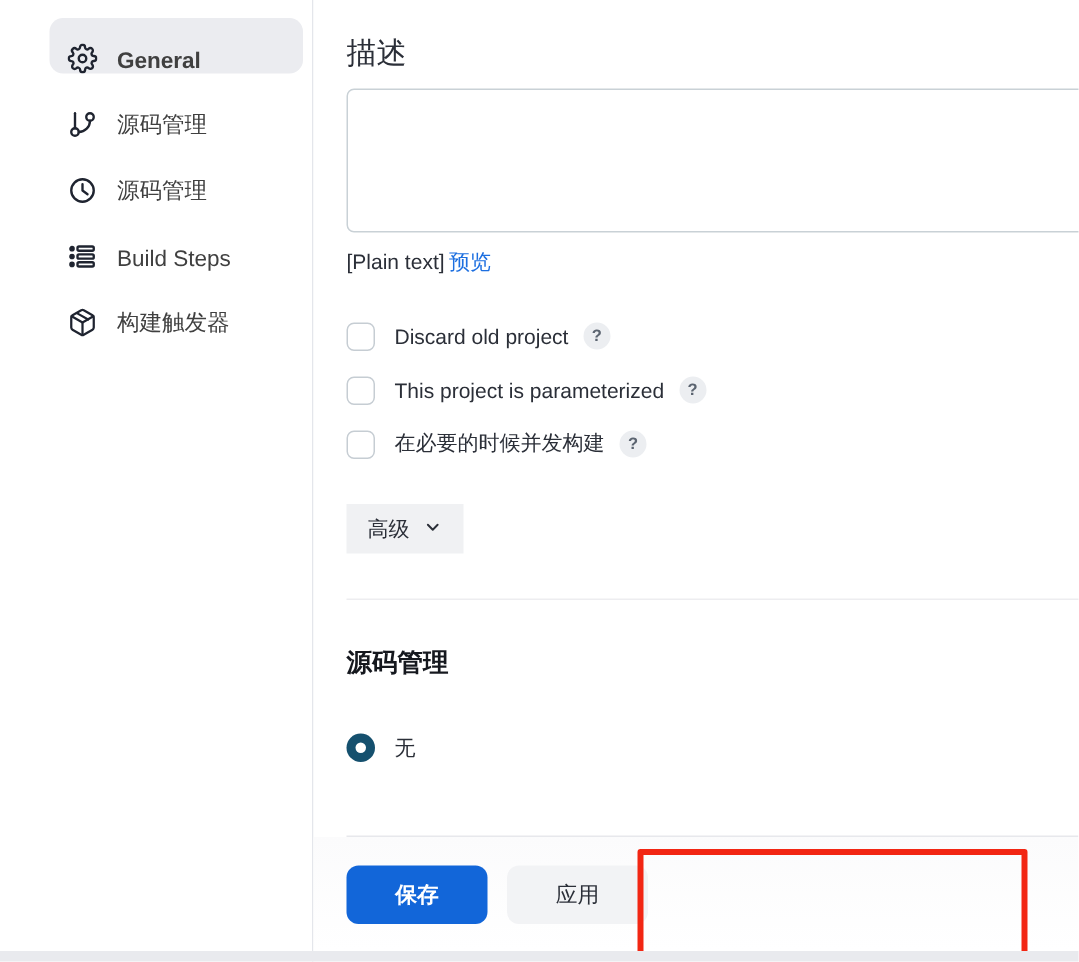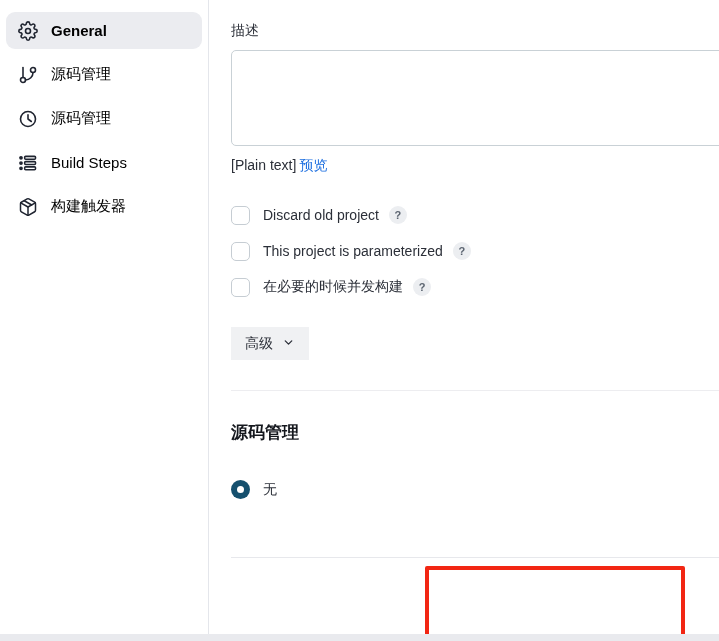--- a/index.html
+++ b/index.html
@@ -29,29 +29,30 @@
     width: 209px;
     min-width: 209px;
     height: 641px;
     background: #ffffff;
     border-right: 1px solid #e4e6eb;
     box-sizing: border-box;
     padding: 12px 6px 0 6px;
   }
   .side-item {
     display: flex;
-    align-items: center;
+    align-items: flex-end;
     gap: 13px;
     height: 37px;
     padding: 0 12px;
     margin-bottom: 7px;
     border-radius: 9px;
     cursor: pointer;
-    color: #000000;
+    color: #404040;
     font-size: 15px;
+    margin-left: 27px;
   }
   .side-item.active {
     background: #ebecf0;
     font-weight: bold;
   }
   .side-icon {
     width: 20px;
     height: 20px;
     display: flex;
     align-items: center;
@@ -70,21 +71,21 @@
     background: #ffffff;
   }
   #main-scroll {
     padding: 22px 0 0 22px;
     box-sizing: border-box;
     height: 598px;
     overflow: hidden;
   }
 
   .field-label {
-    font-size: 14px;
+    font-size: 20px;
     color: #2b2f38;
     margin-bottom: 10px;
   }
   .desc-textarea {
     display: block;
     width: 560px;
     height: 96px;
     border: 1px solid #c9d1d6;
     border-radius: 5px;
     box-sizing: border-box;
@@ -391,19 +392,23 @@
         <span class="radio">
           <span class="dot"></span>
         </span>
         <span class="radio-label">无</span>
       </div>
 
     </div>
 
     <div id="bottom-divider"></div>
 
+    <div id="button-bar">
+      <button class="btn btn-primary">保存</button>
+      <button class="btn btn-secondary">应用</button>
+    </div>
 
     <div id="annotation-box"></div>
   </section>
 
   <div id="bottom-strip"></div>
 
 </div>
 
 </body></html>

